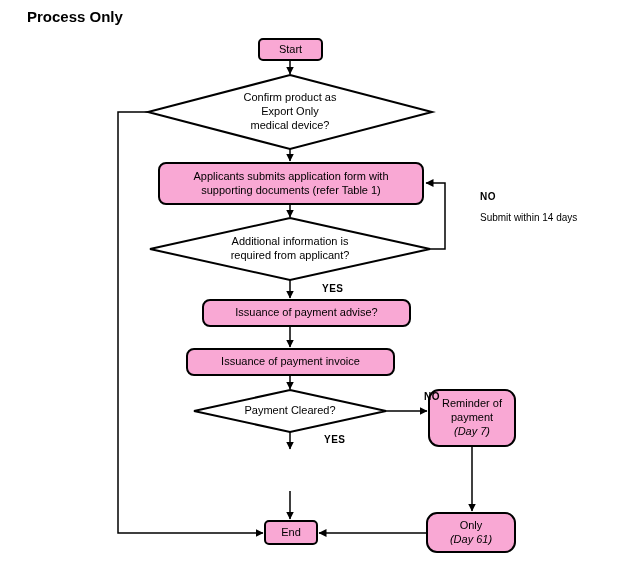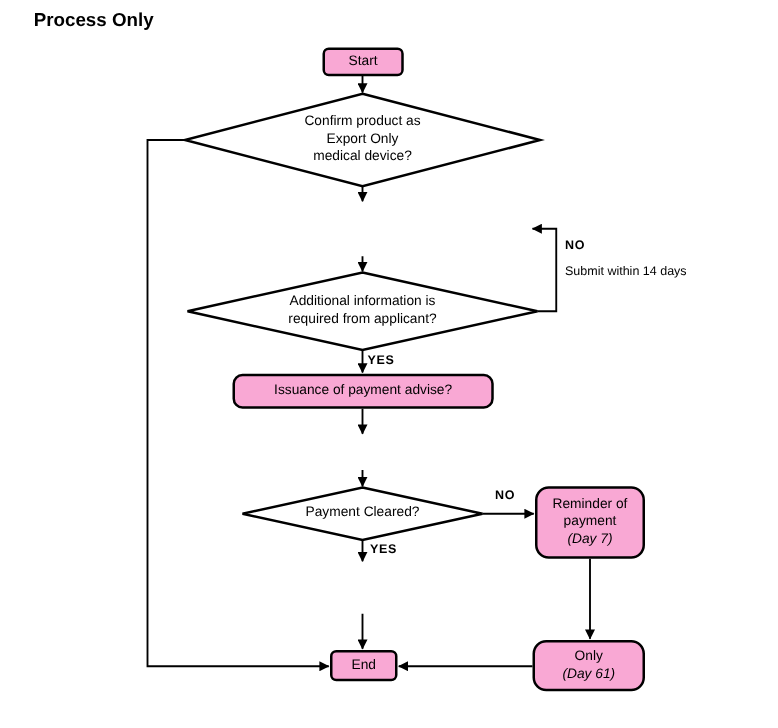--- a/index.html
+++ b/index.html
@@ -49,20 +49,21 @@
     line-height: 1.25;
     white-space: pre-line;
     z-index: 2;
   }
   .note { display: block; font-style: italic; }
   .edge-label {
     position: absolute;
     font-size: 10px;
     z-index: 2;
     white-space: nowrap;
+    margin-left: 28px;
   }
   .edge-label.bold { font-weight: bold; letter-spacing: 0.5px; }
 </style>
 </head>
 <body>
 
 <div class="canvas">
 
   <div class="title">Process Only</div>
 
@@ -91,26 +92,29 @@
     <polygon points="290,218 430,249 290,280 150,249" fill="#ffffff" stroke="#000" stroke-width="2"></polygon>
     <polygon points="290,390 386,411 290,432 194,411" fill="#ffffff" stroke="#000" stroke-width="2"></polygon>
   </svg>
 
   <div class="node r5" style="left:258px; top:38px; width:65px; height:23px;">Start</div>
 
   <div class="diamond-text" style="left:190px; top:91px; width:200px;">Confirm product as
 Export Only
 medical device?</div>
 
+  <div class="node r8" style="left:158px; top:162px; width:266px; height:43px;">Applicants submits application form with
+supporting documents (refer Table 1)</div>
 
   <div class="diamond-text" style="left:190px; top:235px; width:200px;">Additional information is
 required from applicant?</div>
 
-  <div class="node r8" style="left:186px; top:299px; width:209px; height:28px;">Issuance of payment advise?</div>
+  <div class="node r8" style="left:202px; top:299px; width:209px; height:28px;">Issuance of payment advise?</div>
 
+  <div class="node r8" style="left:186px; top:348px; width:209px; height:28px;">Issuance of payment invoice</div>
 
   <div class="diamond-text" style="left:200px; top:404px; width:180px;">Payment Cleared?</div>
 
   <div class="node r10" style="left:428px; top:389px; width:88px; height:58px;">
     <span>Reminder of
 payment</span>
     <span class="note">(Day 7)</span>
   </div>
 
 

